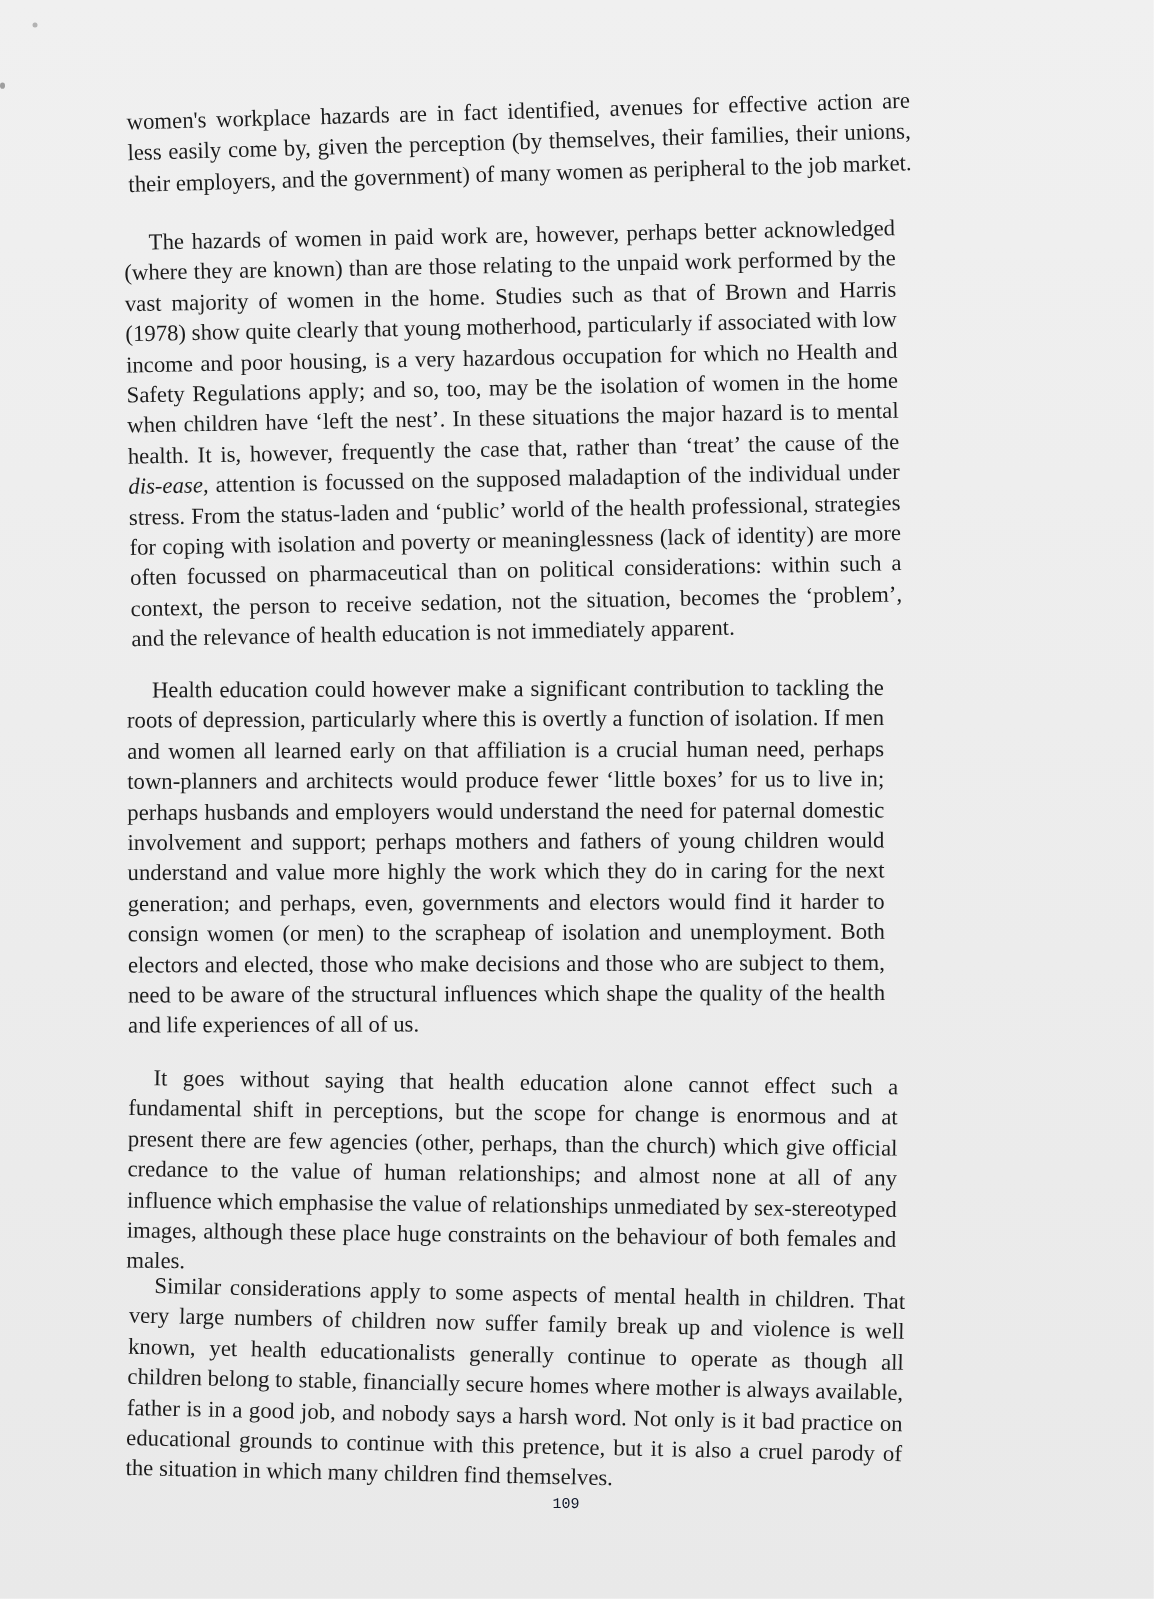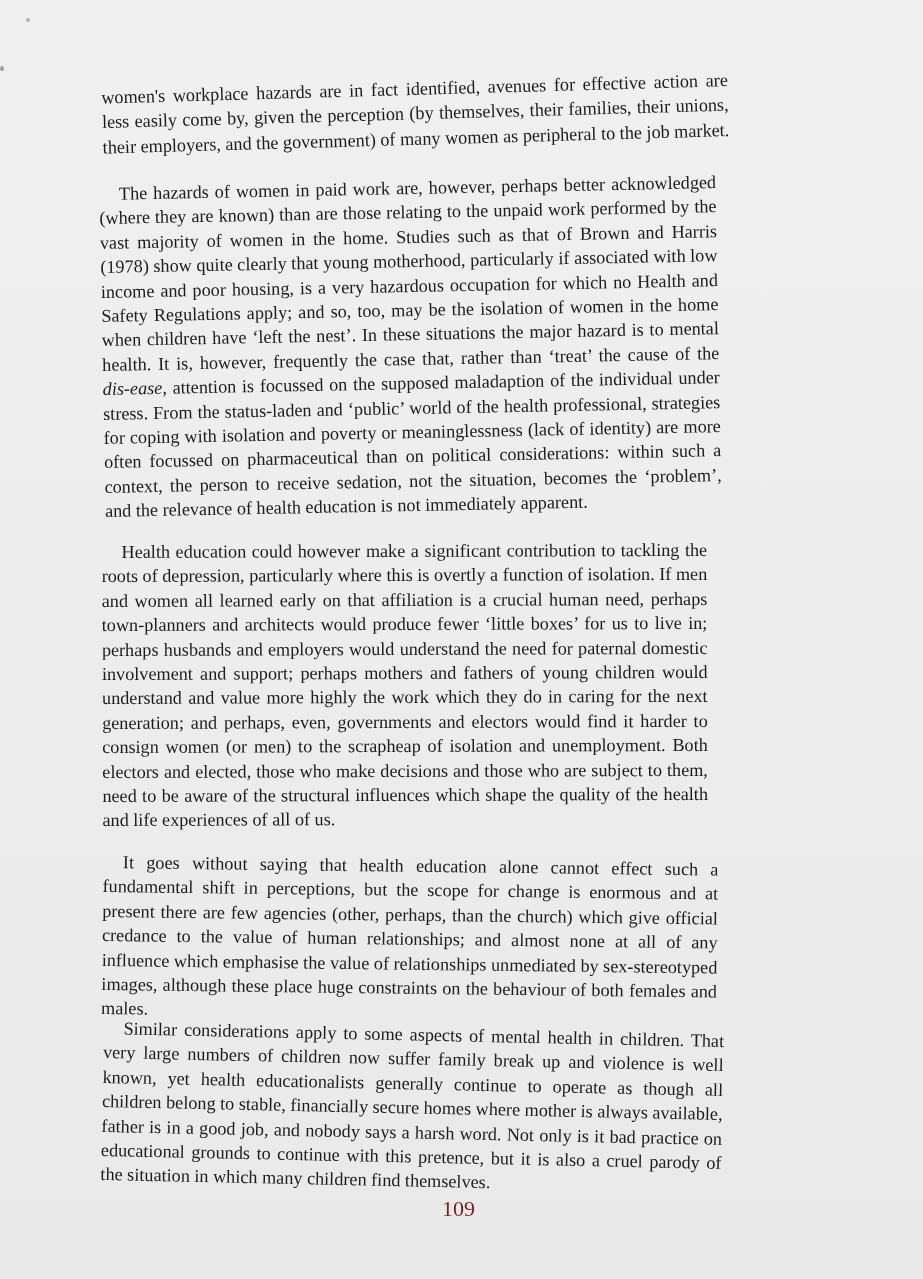--- a/index.html
+++ b/index.html
@@ -21,21 +21,21 @@
   }
   .para .line { display: block; text-align: justify; text-align-last: justify; white-space: nowrap; }
   .para .line.last { text-align-last: left; }
   .indent { padding-left: 20px; }
   #p1 { position: absolute; top: 14px; transform: rotate(-1.6deg) scaleY(1.02); }
   #p2 { position: absolute; top: 110px; transform: rotate(-1.1deg); }
   #p3 { position: absolute; top: 468px; transform: rotate(-0.2deg); }
   #p4 { position: absolute; top: 778px; transform: rotate(0.7deg); }
   #p5 { position: absolute; top: 944px; transform: rotate(1.2deg); }
   .page-number {
-    position: absolute; left: 442px; top: 1196px; font-size: 22px; color: #7f1d1d;
+    position: absolute; left: 442px; top: 1196px; font-size: 12px; color: #0f172a; font-family: Liberation Mono, monospace;
   }
   em { font-style: italic; }
 </style>
 </head>
 <body>
 
 <div class="speck" style="left:26px;top:18px;width:4px;height:4px;opacity:.6"></div>
 <div class="speck" style="left:0px;top:66px;width:4px;height:5px;opacity:.8"></div>
 
 <div class="page">

